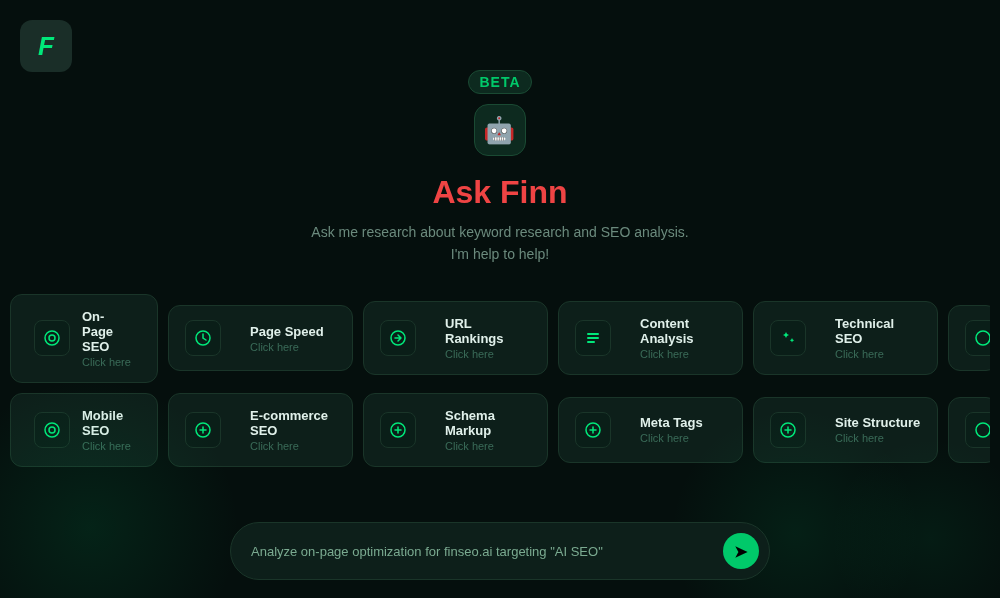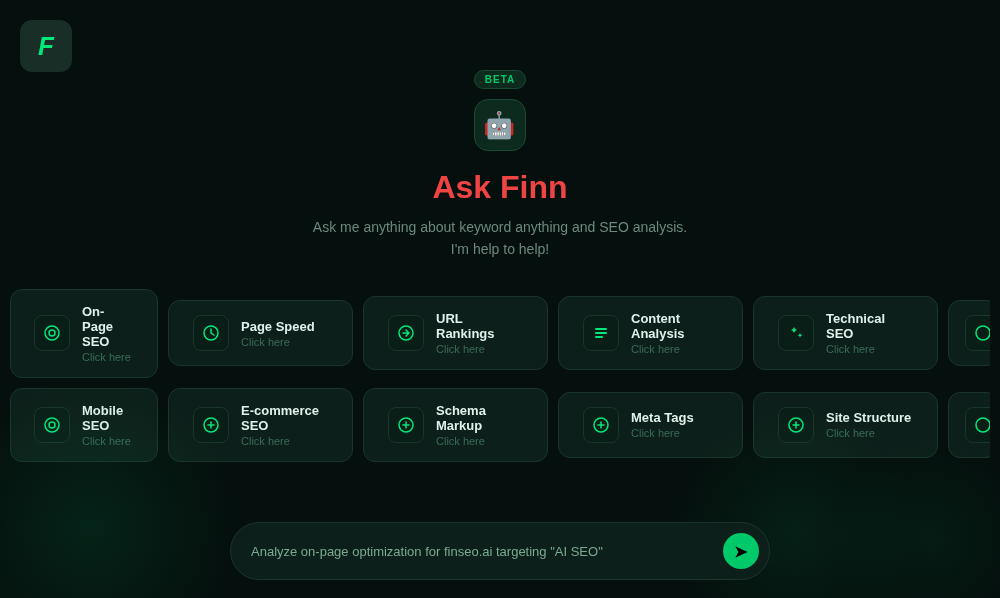--- a/index.html
+++ b/index.html
@@ -61,21 +61,21 @@
       flex-direction: column;
       align-items: center;
       padding-top: 70px;
     }
 
     
     .beta-badge {
       background: #0d2a1f;
       border: 1px solid #1a4a33;
       color: #00c96a;
-      font-size: 10px;
+      font-size: 14px;
       font-weight: 700;
       letter-spacing: 1px;
       padding: 3px 10px;
       border-radius: 20px;
       margin-bottom: 10px;
       text-align: right;
     }
 
     
     .bot-icon-container {
@@ -123,24 +123,24 @@
       gap: 10px;
       margin-bottom: 10px;
       align-items: center;
       overflow: hidden;
     }
 
     .card {
       background: #0d1f1a;
       border: 1px solid #1a3529;
       border-radius: 12px;
-      padding: 14px 24px;
-      display: flex;
-      align-items: center;
-      gap: 12px;
+      padding: 14px 16px;
+      display: flex;
+      align-items: center;
+      gap: 29px;
       cursor: pointer;
       transition: border-color 0.2s;
       flex-shrink: 0;
     }
 
     .card-icon {
       width: 36px;
       height: 36px;
       background: #0a1e18;
       border: 1px solid #1a3529;
@@ -267,21 +267,21 @@
 
   <div class="beta-badge">BETA</div>
 
   <div class="bot-icon-container">
     <span class="bot-icon">🤖</span>
   </div>
 
   <h1 class="ask-title">Ask Finn</h1>
 
   <div class="ask-subtitle">
-    <span>Ask me anything about keyword anything and SEO analysis.</span><br>
+    <span>Ask me research about keyword research and SEO analysis.</span><br>
     <span>I'm help to help!</span>
   </div>
 
   <div class="cards-section">
     <div class="cards-row">
 
       <div class="edge-card-left">
         <div class="card-icon">
           <svg width="18" height="18" viewBox="0 0 18 18" fill="none">
               <circle cx="9" cy="9" r="7" stroke="#00e87a" stroke-width="1.5"></circle>

